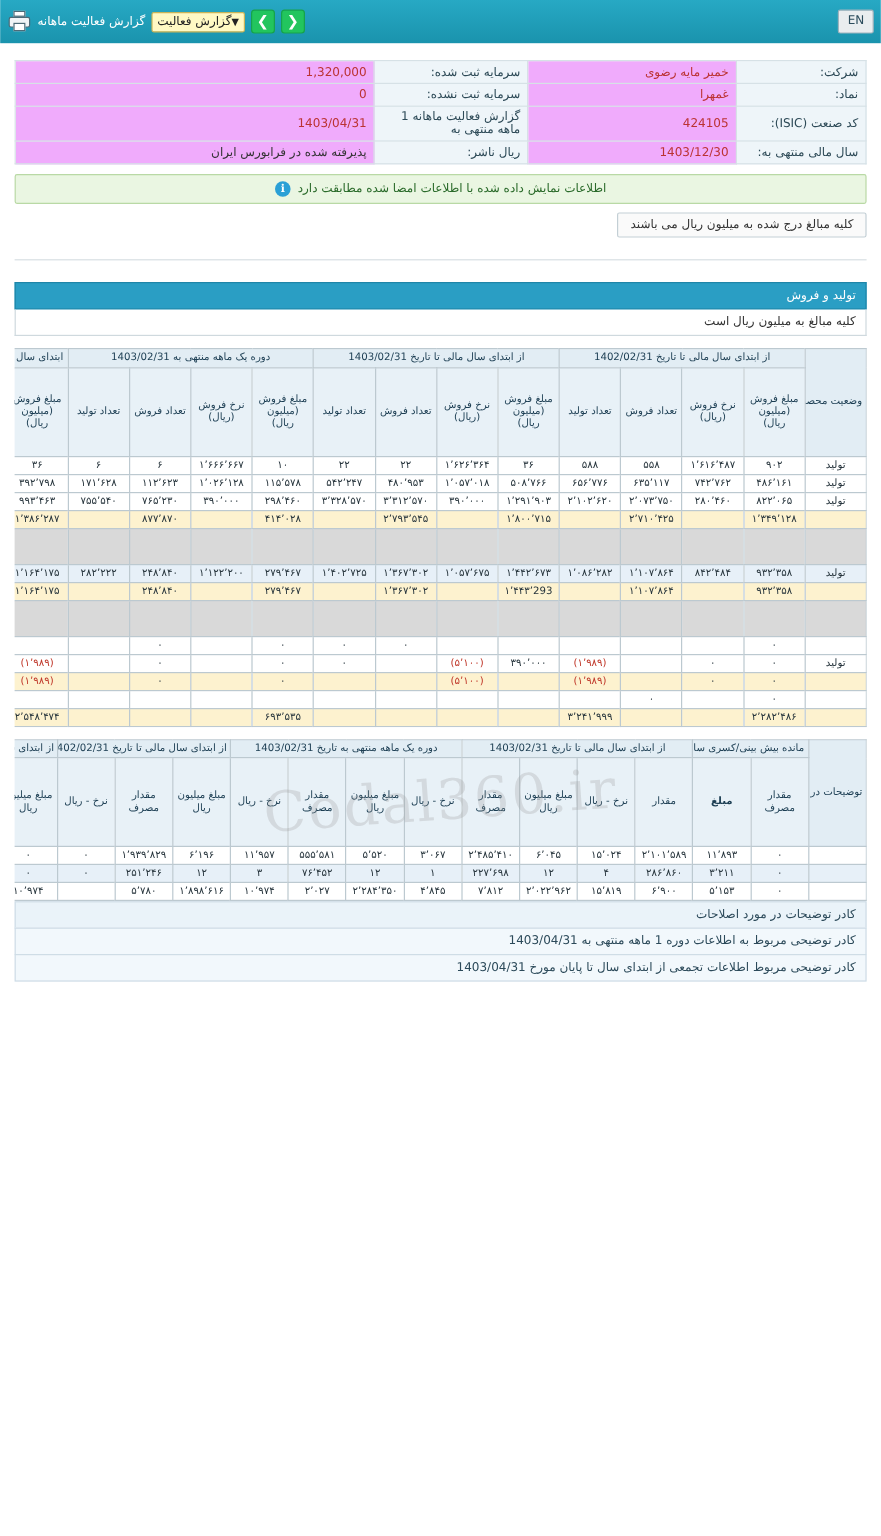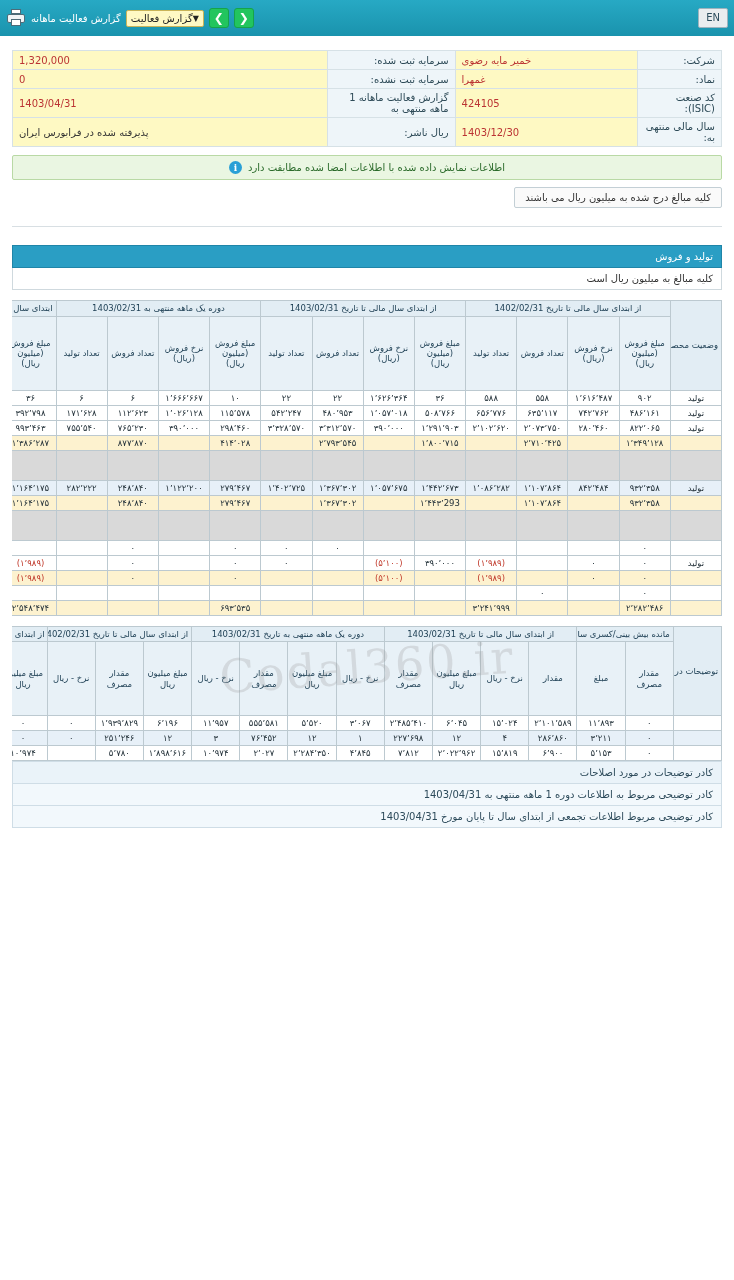--- a/index.html
+++ b/index.html
@@ -55,22 +55,22 @@
   .info-table {
     width: 100%; border-collapse: collapse;
     margin-top: 14px;
     font-size: 10px;
   }
   .info-table td {
     border: 1px solid #d6e1e6;
     padding: 3px 6px;
     height: 19px;
   }
-  .lbl { background: #eef5f9; color: #2d4a57; width: 84px; text-align: right; }
-  .val { background: #fef9c3; color: #b33; text-align: left; }
+  .lbl { background: #eef5f9; color: #2d4a57; width: 108px; text-align: right; }
+  .val { background: #f0abfc; color: #b33; text-align: right; }
   .val.dark { color: #333; }
   .info-table td.wide-lbl { width: 128px; }
 
   .notice {
     margin-top: 8px;
     border: 1px solid #b9d9a5;
     background: #eaf6e2;
     color: #2b6b2b;
     font-size: 10px;
     padding: 5px 8px;
@@ -486,21 +486,21 @@
             <tr>
               <th class="grp" colspan="1" rowspan="2">توضیحات در خصوص تغییر میزان مصرف</th>
               <th class="grp" colspan="2">مانده بیش بینی/کسری سال مالی تا انتهای سال 1403/12/20</th>
               <th class="grp" colspan="4">از ابتدای سال مالی تا تاریخ 1403/02/31</th>
               <th class="grp" colspan="4">دوره یک ماهه منتهی به تاریخ 1403/02/31</th>
               <th class="grp" colspan="3">از ابتدای سال مالی تا تاریخ 1402/02/31 (اصلاح شده)</th>
               <th class="grp" colspan="3">از ابتدای سال مالی تا تاریخ 1403/02/31 اطلاعات</th>
             </tr>
             <tr>
               <th style="height: 74px; width: 44px;"><span style="display:inline-block;white-space:normal;line-height:1.2;">مقدار مصرف</span></th>
-              <th style="height: 74px; width: 44px;"><span style="display:inline-block;white-space:normal;line-height:1.2;">مبلغ</span></th>
+              <th style="height: 74px; width: 44px;"><span style="display:inline-block;white-space:normal;line-height:1.2;font-weight:bold;">مبلغ</span></th>
               <th style="height: 74px; width: 42px;"><span style="display:inline-block;white-space:normal;line-height:1.2;">مقدار</span></th>
               <th style="height: 74px; width: 44px;"><span style="display:inline-block;white-space:normal;line-height:1.2;">نرخ - ریال</span></th>
               <th style="height: 74px; width: 46px;"><span style="display:inline-block;white-space:normal;line-height:1.2;">مبلغ میلیون ریال</span></th>
               <th style="height: 74px; width: 44px;"><span style="display:inline-block;white-space:normal;line-height:1.2;">مقدار مصرف</span></th>
               <th style="height: 74px; width: 40px;"><span style="display:inline-block;white-space:normal;line-height:1.2;">نرخ - ریال</span></th>
               <th style="height: 74px; width: 44px;"><span style="display:inline-block;white-space:normal;line-height:1.2;">مبلغ میلیون ریال</span></th>
               <th style="height: 74px; width: 46px;"><span style="display:inline-block;white-space:normal;line-height:1.2;">مقدار مصرف</span></th>
               <th style="height: 74px; width: 40px;"><span style="display:inline-block;white-space:normal;line-height:1.2;">نرخ - ریال</span></th>
               <th style="height: 74px; width: 40px;"><span style="display:inline-block;white-space:normal;line-height:1.2;">مبلغ میلیون ریال</span></th>
               <th style="height: 74px; width: 46px;"><span style="display:inline-block;white-space:normal;line-height:1.2;">مقدار مصرف</span></th>

